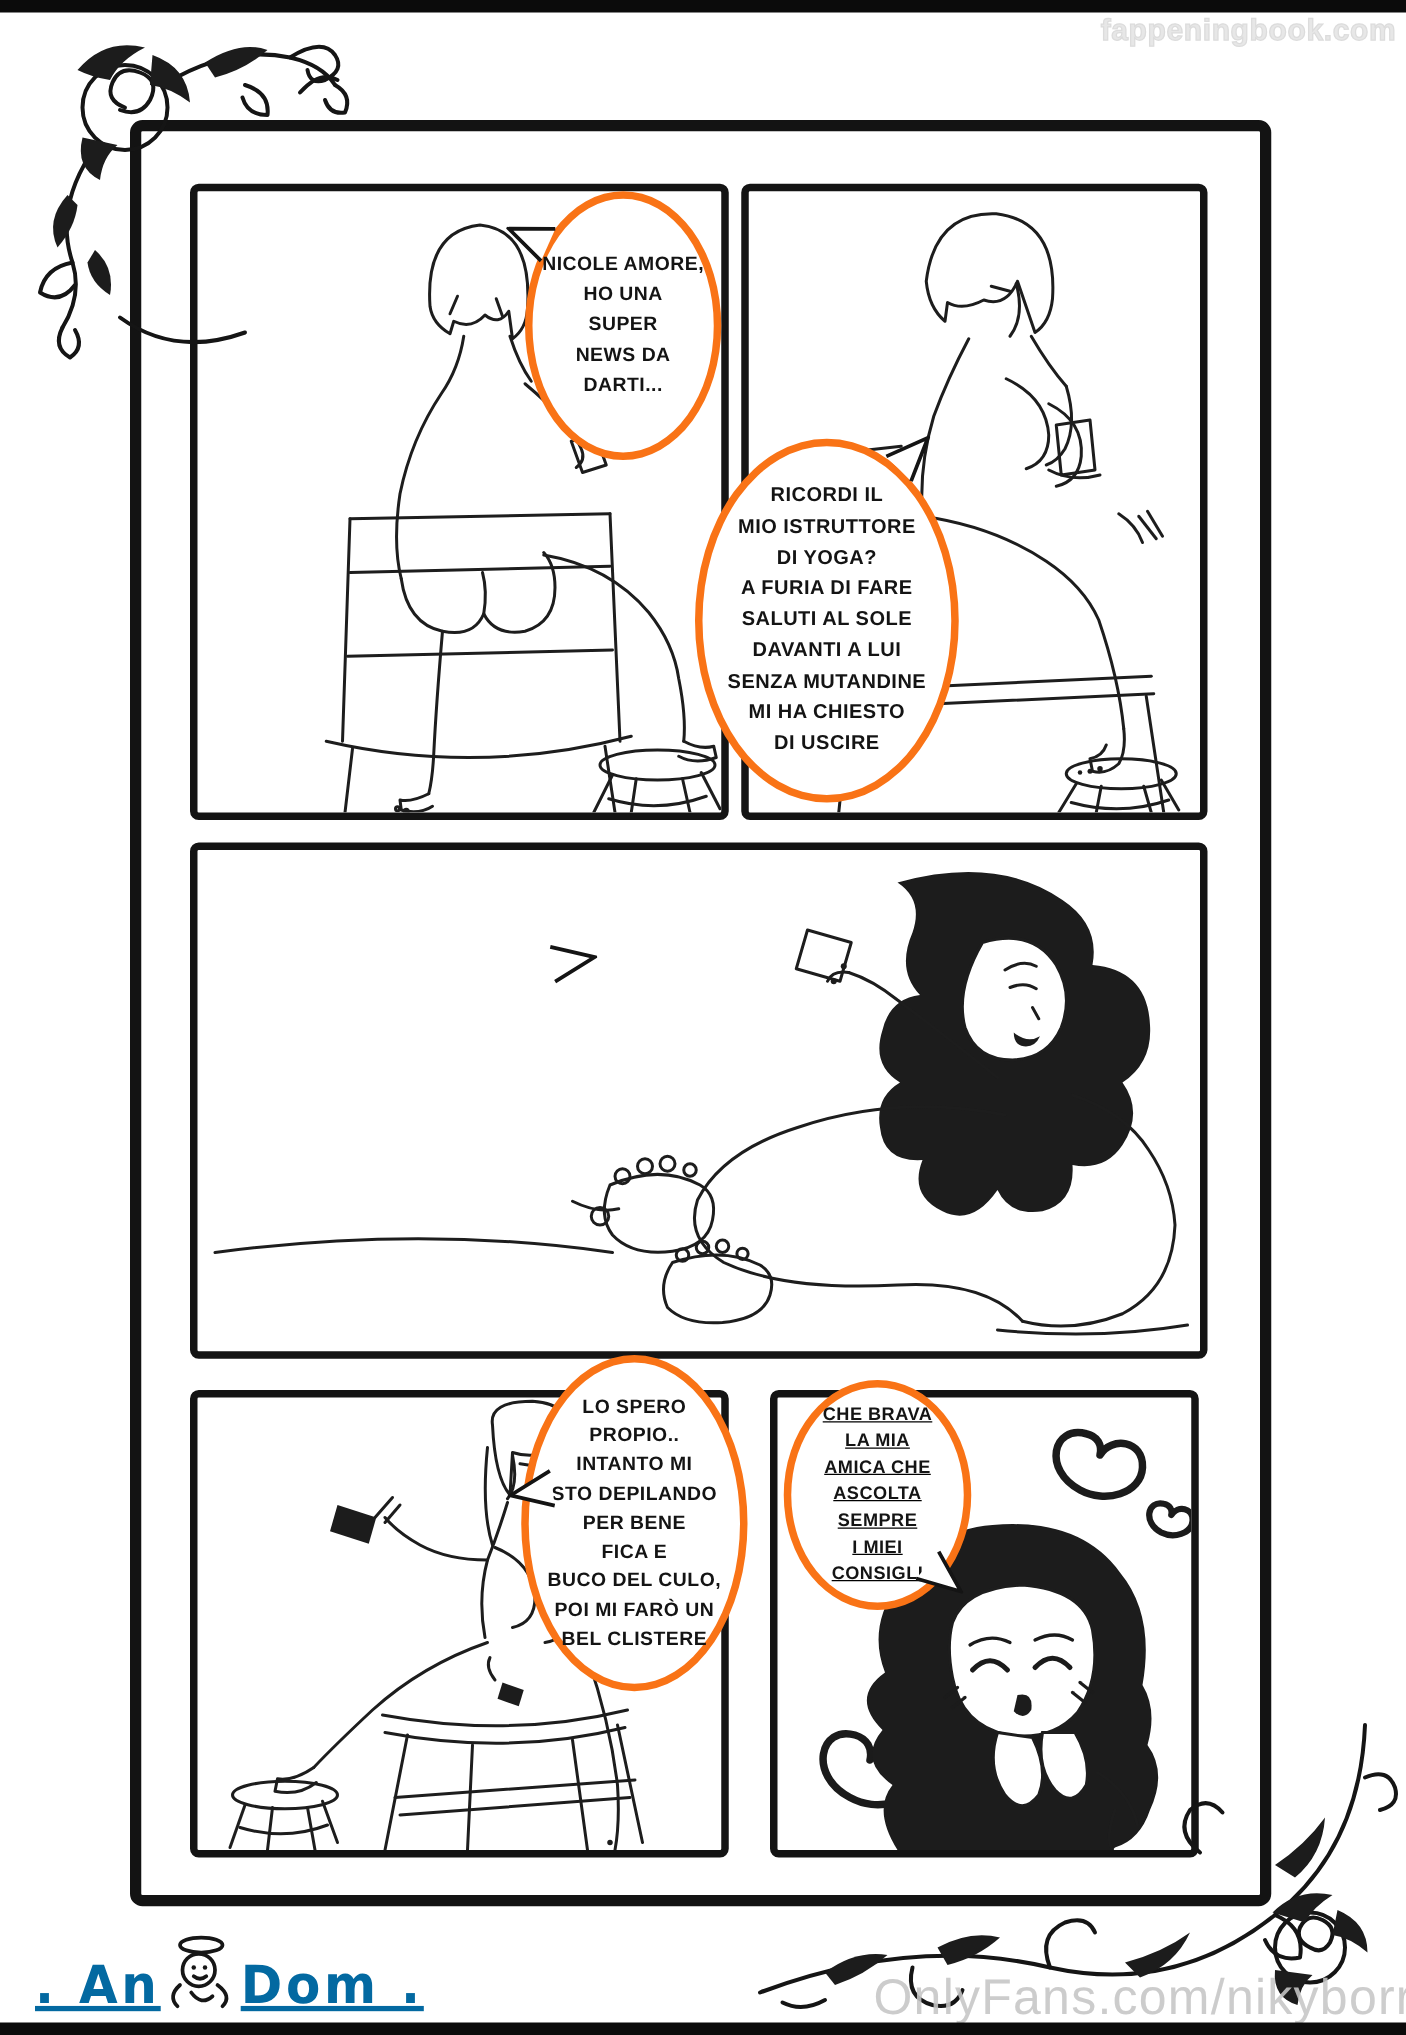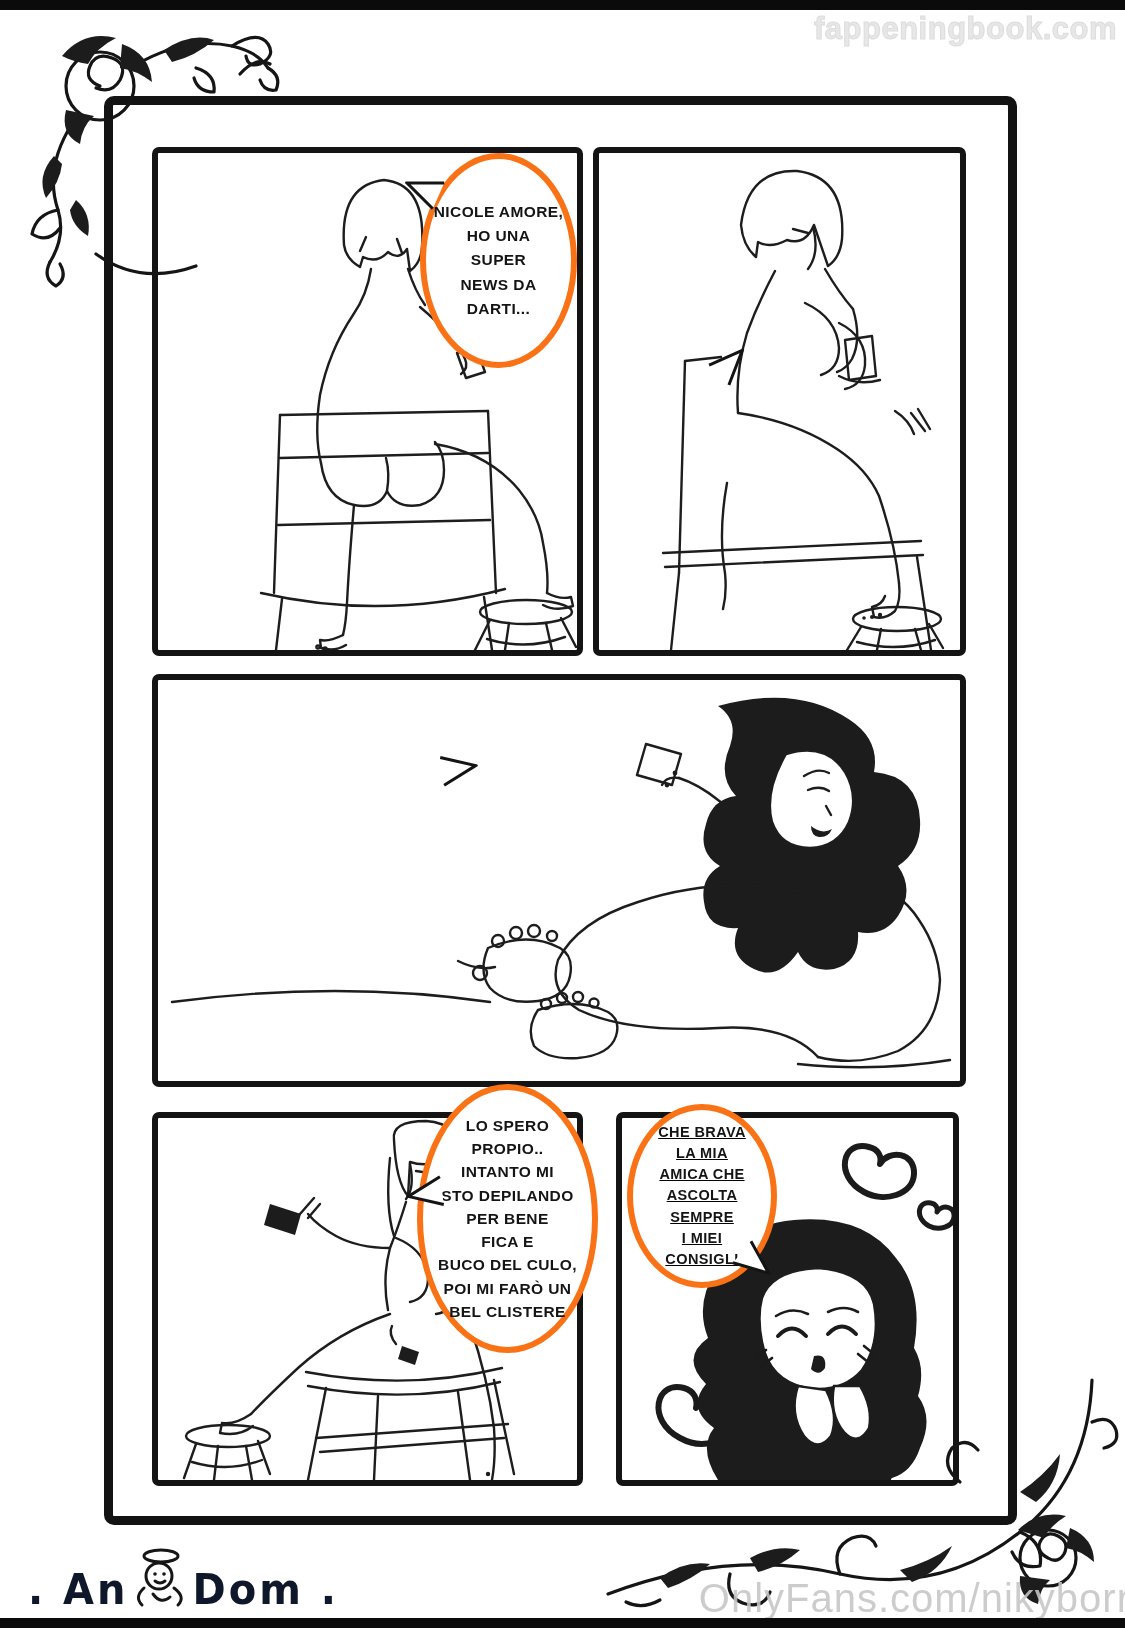--- a/index.html
+++ b/index.html
@@ -1,21 +1,21 @@
 <!DOCTYPE html>
 <html><head>
 <meta charset="utf-8">
 <style>
   html,body{margin:0;padding:0;background:#ffffff;}
   .page{position:relative;width:1125px;height:1628px;background:#ffffff;overflow:hidden;
         font-family:"Liberation Sans",sans-serif;}
   .bar{position:absolute;left:0;width:1125px;height:10px;background:#0b0b0b;z-index:40;}
   .bar.top{top:0;} .bar.bottom{top:1618px;}
   .wm-top{position:absolute;top:11px;right:8px;z-index:30;
-          font-size:31px;font-weight:bold;color:#e7e7e7;letter-spacing:.5px;
+          font-size:24px;font-weight:bold;color:#e7e7e7;letter-spacing:.5px;
           -webkit-text-stroke:1px #dcdcdc;}
   .wm-bottom{position:absolute;top:1576px;right:-6px;z-index:30;
           font-size:40px;color:#c6c6c6;opacity:.88;letter-spacing:1px;}
   .outer-border{position:absolute;left:104px;top:96px;width:913px;height:1429px;
           border:9px solid #131313;border-radius:10px;z-index:1;box-sizing:border-box;}
   .panel{position:absolute;border:6px solid #141414;border-radius:7px;background:#fff;
           box-sizing:border-box;z-index:2;overflow:hidden;}
   .p1{left:152px;top:147px;width:431px;height:509px;}
   .p2{left:593px;top:147px;width:373px;height:509px;}
   .p3{left:152px;top:674px;width:814px;height:413px;}
@@ -36,21 +36,21 @@
   .b2 .bubble-text{font-size:16px;line-height:1.55;}
   .b3{left:186px;top:689px;width:287px;height:337px;}
   .b3 .bubble-text{font-size:19.5px;line-height:1.6;}
   .b4{left:417px;top:1084px;width:181px;height:269px;}
   .b4 .bubble-text{font-size:15.5px;line-height:1.5;}
   .b5{left:627px;top:1104px;width:150px;height:184px;text-decoration:underline;}
   .b5 .bubble-text{font-size:14.5px;line-height:1.45;}
   .tail{position:absolute;z-index:6;width:38px;height:34px;}
   .ornament{position:absolute;z-index:8;}
   .signature{position:absolute;left:28px;top:1528px;height:84px;z-index:9;
-          display:flex;align-items:flex-end;gap:4px;color:#0f172a;}
+          display:flex;align-items:flex-end;gap:4px;color:#0369a1;text-decoration:underline;}
   .signature .sig-text{font-size:40px;font-weight:bold;letter-spacing:3px;
           font-family:"DejaVu Sans",sans-serif;transform:scaleY(1.05);}
 </style>
 </head>
 <body>
 
 <div class="page">
 
   <div class="bar top"></div>
   <div class="bar bottom"></div>
@@ -286,20 +286,31 @@
 HO UNA
 SUPER
 NEWS DA
 DARTI...</div>
   </div>
   <svg class="tail" style="left:404px;top:172px;transform:rotate(24deg);" viewBox="0 0 38 34">
     <path d="M36,3 L2,18 L36,31 Z" fill="#fff"></path>
       <path d="M36,3 L2,18 L36,31" fill="none" stroke="#141414" stroke-width="3"></path>
   </svg>
 
+  <div class="bubble b2">
+    <div class="bubble-text">RICORDI IL
+MIO ISTRUTTORE
+DI YOGA?
+A FURIA DI FARE
+SALUTI AL SOLE
+DAVANTI A LUI
+SENZA MUTANDINE
+MI HA CHIESTO
+DI USCIRE</div>
+  </div>
   <svg class="tail" style="left:712px;top:346px;transform:rotate(135deg);" viewBox="0 0 38 34">
     <path d="M36,3 L2,18 L36,31 Z" fill="#fff"></path>
       <path d="M36,3 L2,18 L36,31" fill="none" stroke="#141414" stroke-width="3"></path>
   </svg>
 
   <svg class="tail" style="left:440px;top:752px;transform:rotate(172deg);" viewBox="0 0 38 34">
     <path d="M36,3 L2,18 L36,31 Z" fill="#fff"></path>
       <path d="M36,3 L2,18 L36,31" fill="none" stroke="#141414" stroke-width="3"></path>
   </svg>
 

